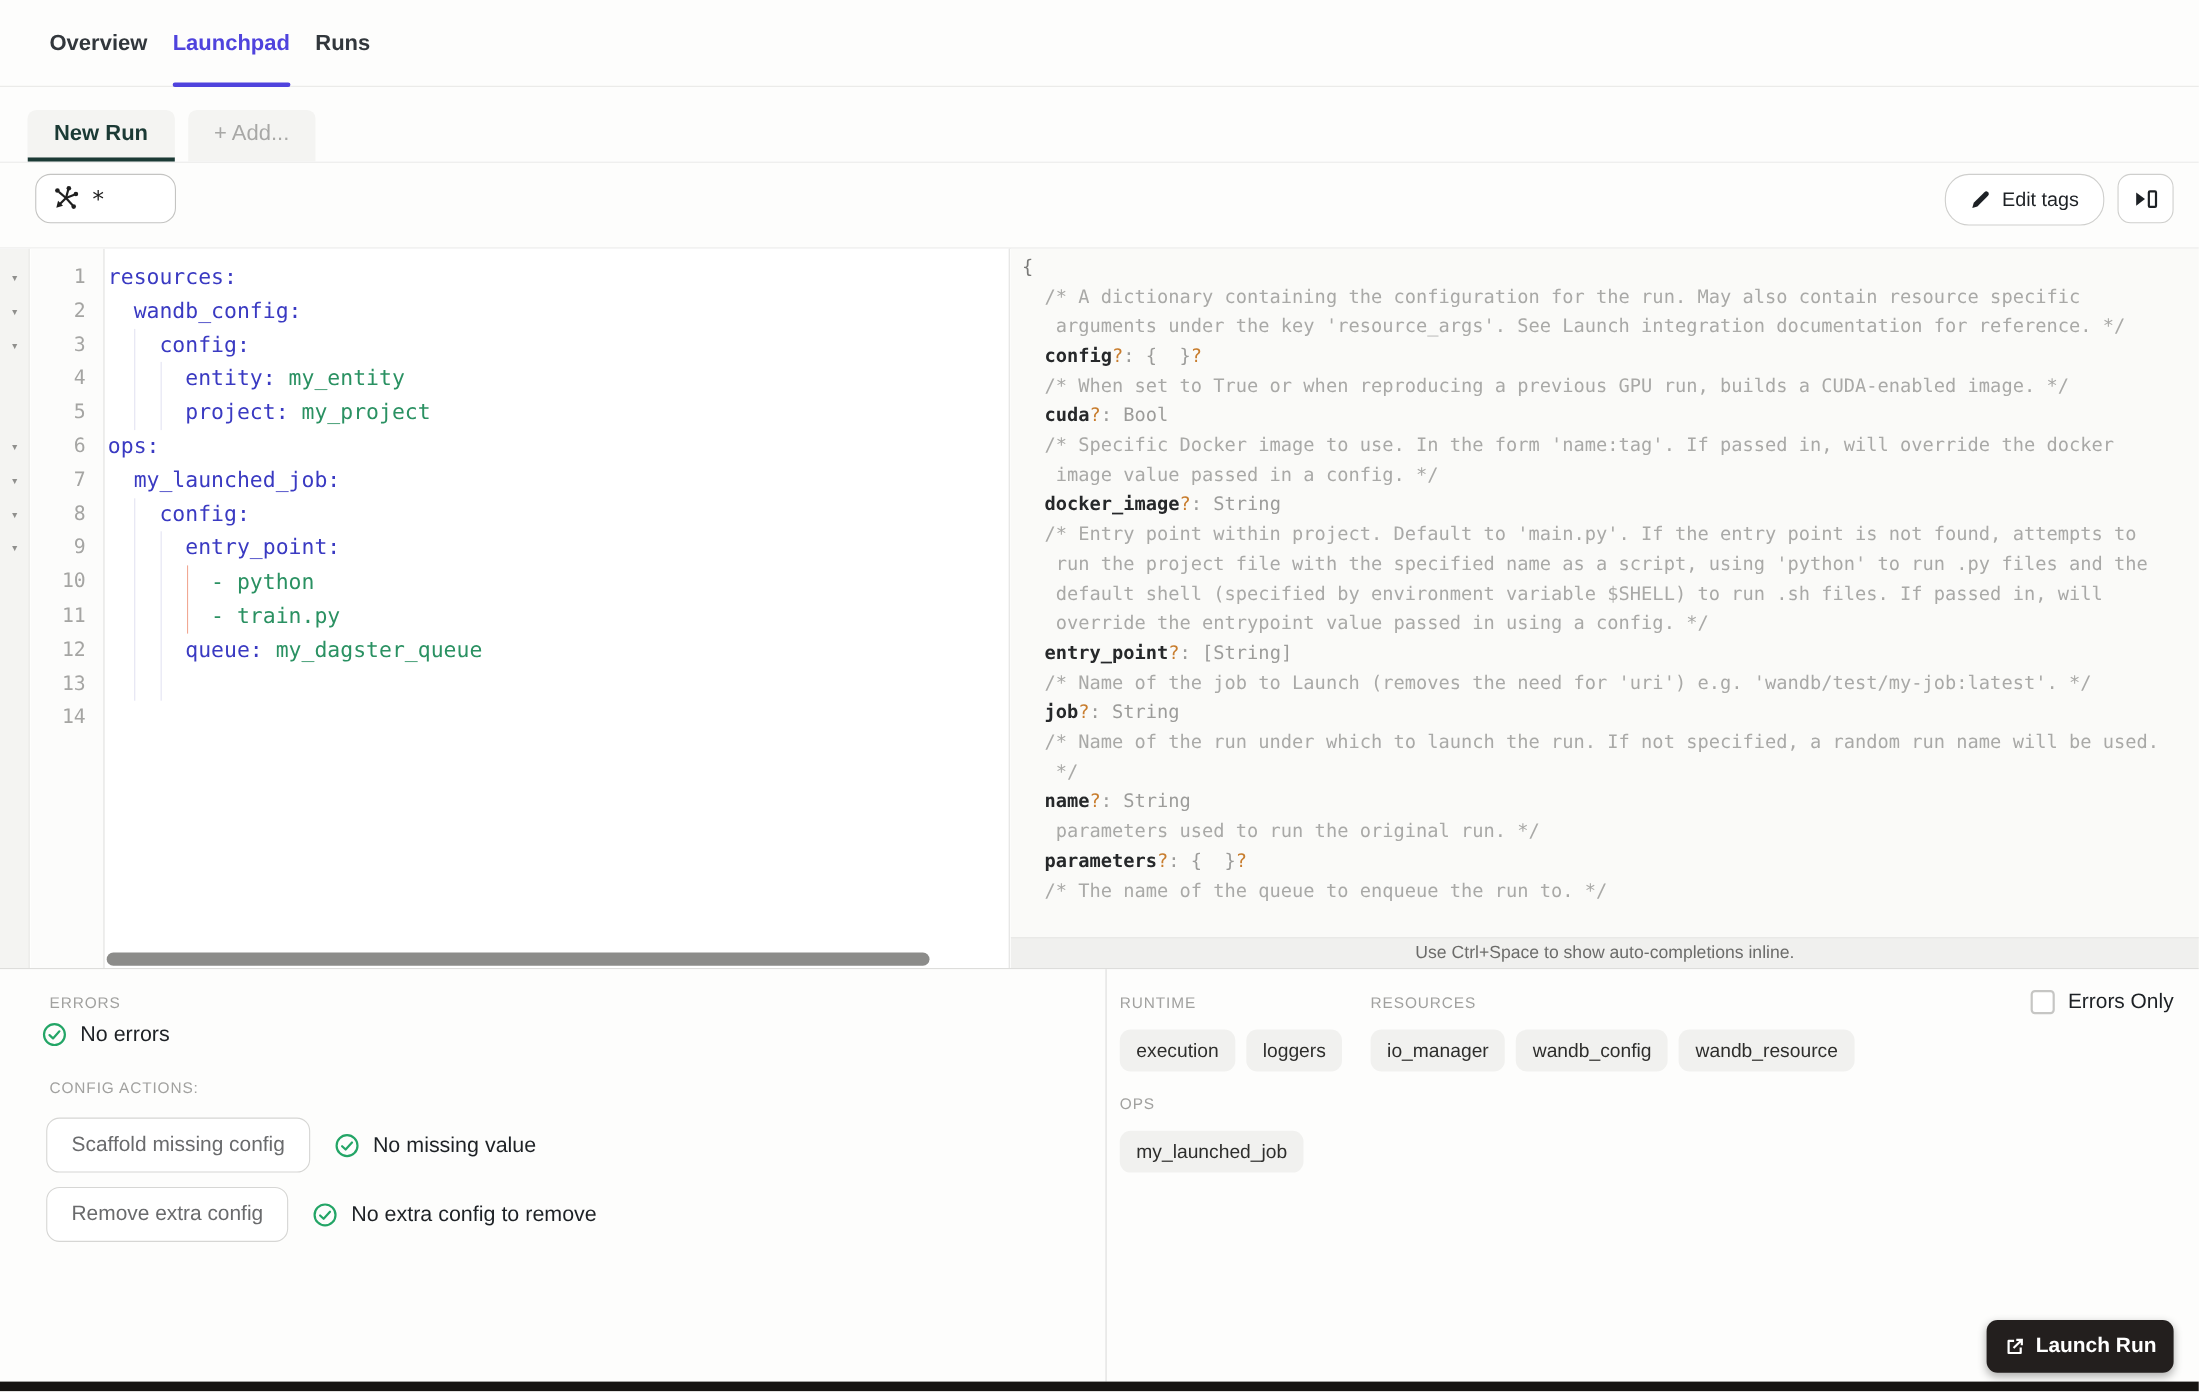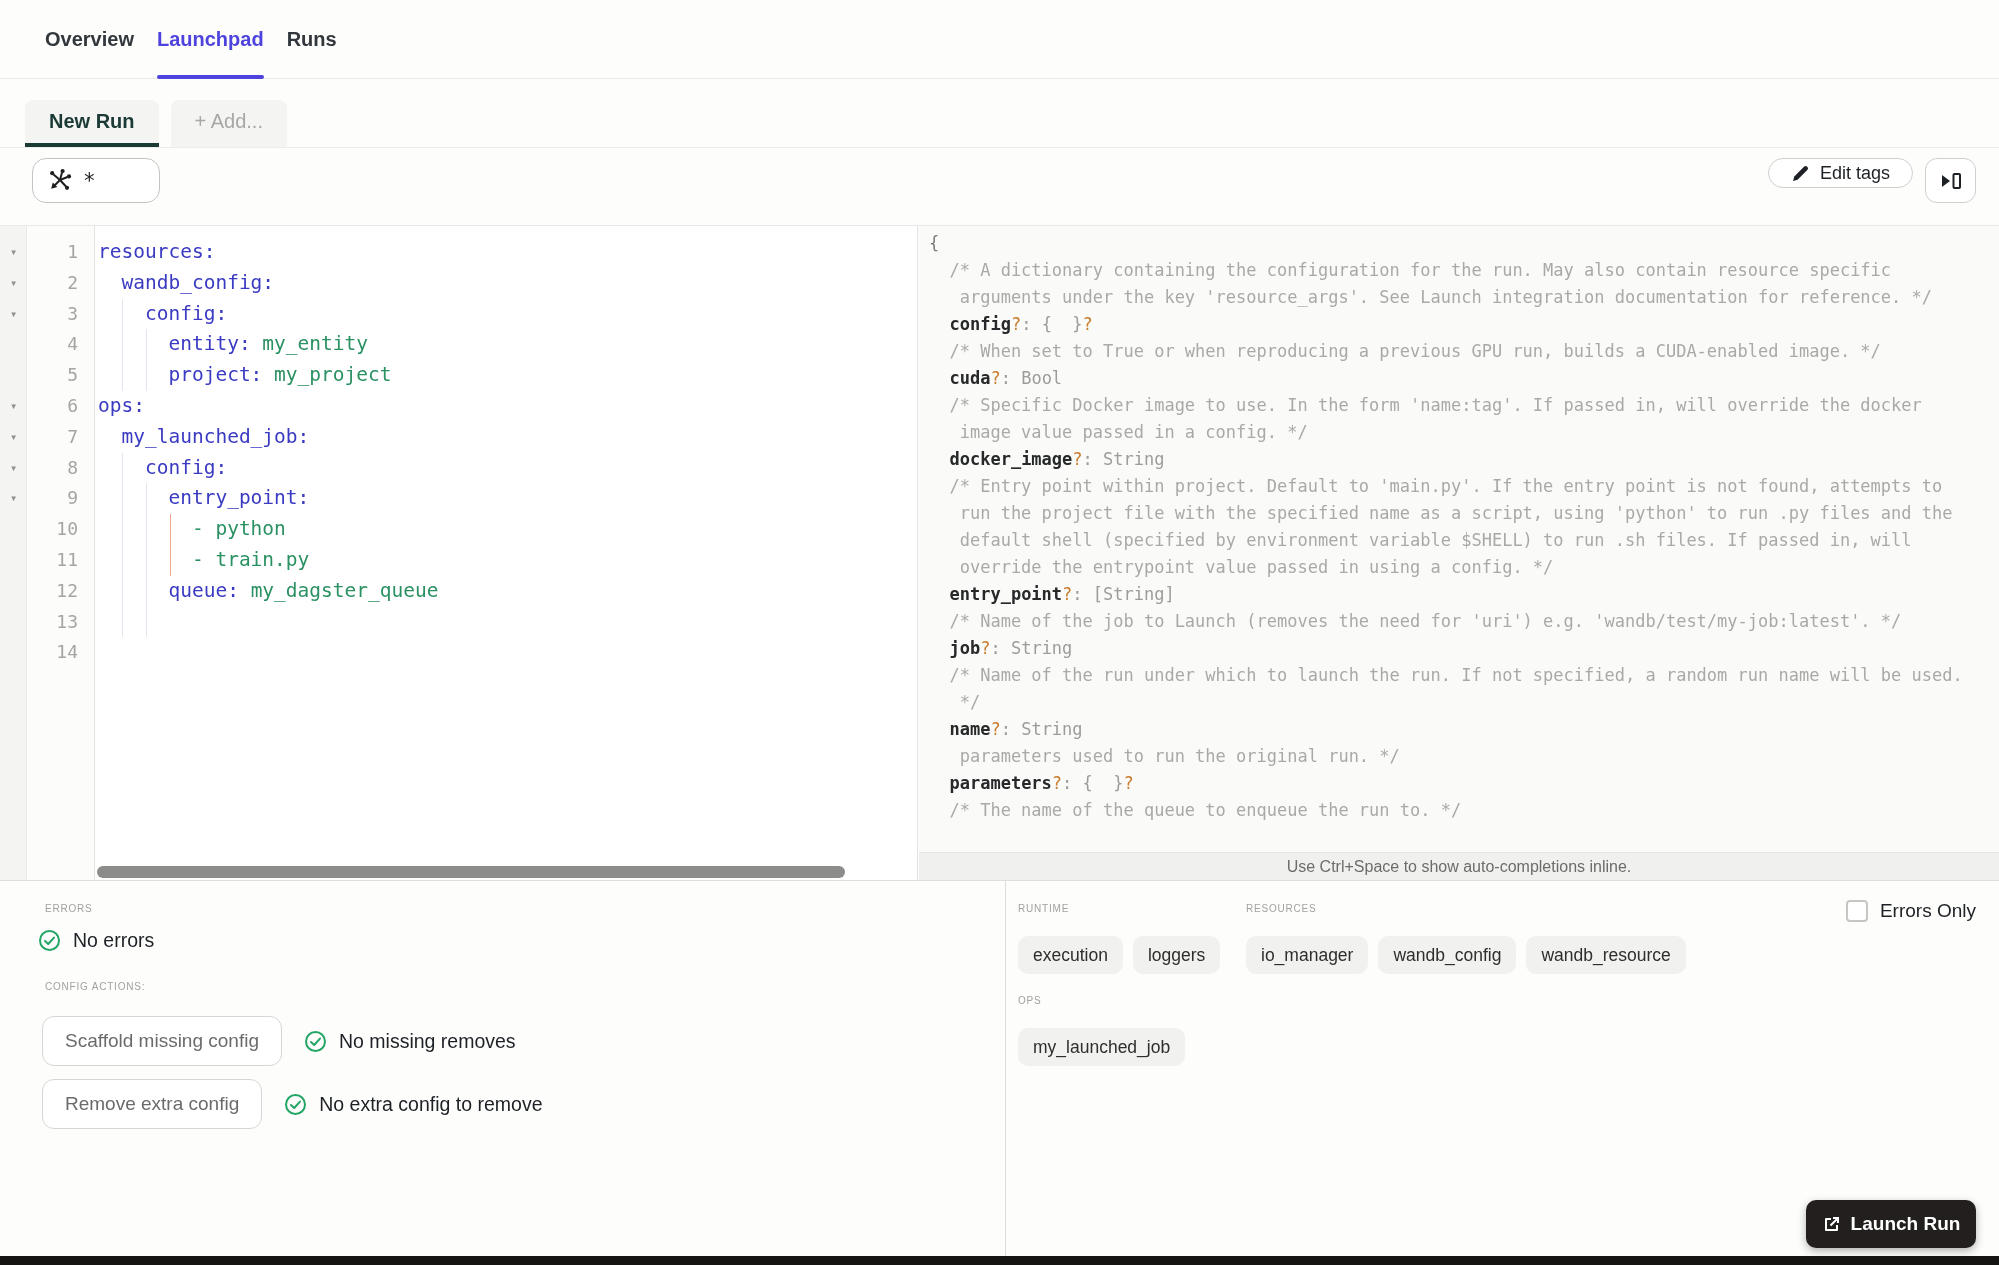--- a/index.html
+++ b/index.html
@@ -17,21 +17,21 @@
   
   .subtabs { position:absolute; left:0; top:100px; right:0; height:48px;
     border-bottom:1px solid #ececea; display:flex; padding-left:25px; }
   .subtab { display:flex; align-items:center; padding:0 24px; margin-right:12px; background:#f4f4f2;
     border-radius:8px 8px 0 0; font-size:20px; color:#a8a8a6; border-bottom:4px solid transparent; cursor:pointer; }
   .subtab.active { color:#1b3a35; font-weight:700; border-bottom-color:#1b3a35; }
   
   .op-selector { position:absolute; left:32px; top:158px; width:128px; height:45px;
     background:#fff; border:1.5px solid #c4c4c2; border-radius:14px; display:flex; align-items:center;
     padding:0 14px; gap:10px; font-family:"DejaVu Sans Mono", monospace; font-size:21px; color:#1f1f1f; }
-  .btn-edit-tags { position:absolute; right:86px; top:158px; height:30px; padding:0 22px;
+  .btn-edit-tags { position:absolute; right:86px; top:158px; height:47px; padding:0 22px;
     background:#fff; border:1px solid #cfcfcd; border-radius:22px; display:flex; align-items:center; gap:10px;
     font-family:"Liberation Sans", sans-serif; font-size:18px; font-weight:500; color:#1d2125; cursor:pointer; }
   .btn-expand { position:absolute; right:23px; top:158px; width:51px; height:45px;
     background:#fff; border:1px solid #cfcfcd; border-radius:12px; display:flex; align-items:center; justify-content:center; cursor:pointer; }
   .toolbar-divider { position:absolute; left:0; right:0; top:225px; height:1px; background:#e7e7e5; }
   
   .editor { position:absolute; left:0; top:226px; width:918px; height:654px; background:#ffffff;
     border-right:1px solid #e2e2e0; overflow:hidden; }
   .gutter-fold { position:absolute; left:0; top:0; bottom:0; width:27px; background:#f4f4f2; border-right:1px solid #e9e9e7; }
   .gutter-num  { position:absolute; left:28px; top:0; bottom:0; width:67px; background:#fcfcfb; border-right:1px solid #e2e2e0; }
@@ -51,21 +51,21 @@
   .d-comment { color:#a9a9a7; } .d-key { color:#26282a; font-weight:bold; }
   .d-q { color:#c87d2e; } .d-type { color:#9c9c9a; } .d-brace { color:#7a7a78; } .d-plain { color:#26282a; }
   .hintbar { position:absolute; left:919px; top:852px; width:1080px; height:28px; background:#f0f0ee;
     border-top:1px solid #e6e6e4; display:flex; align-items:center; justify-content:center;
     font-size:16px; color:#6c6c6a; }
   .main-divider { position:absolute; left:0; right:0; top:880px; height:1px; background:#dddddb; }
   
   .bottom-left { position:absolute; left:0; top:881px; width:1005px; height:375px; }
   .bottom-right { position:absolute; left:1006px; top:881px; width:993px; height:375px; }
   .bottom-vdivider { position:absolute; left:1005px; top:881px; width:1px; height:375px; background:#dddddb; }
-  .seclabel { position:absolute; font-size:10px; font-weight:500; letter-spacing:0.8px; color:#a1a19f; }
+  .seclabel { position:absolute; font-size:14px; font-weight:500; letter-spacing:0.8px; color:#a1a19f; }
   .status-row { position:absolute; display:flex; align-items:center; gap:12px; font-size:19.5px; color:#1d2125; }
   .action-row { position:absolute; display:flex; align-items:center; gap:22px; }
   .cfg-btn { height:50px; padding:0 22px; background:#fff; border:1px solid #d6d6d4; border-radius:12px;
     font-family:"Liberation Sans", sans-serif; font-size:19px; color:#6a6b6d; cursor:pointer; }
   .inline-status { display:flex; align-items:center; gap:12px; font-size:19.5px; color:#1d2125; }
   .pill-row { position:absolute; display:flex; gap:10px; }
   .pill { height:38px; line-height:38px; padding:0 15px; background:#f1f1ef; border-radius:10px;
     font-size:17.5px; color:#2e2e2c; white-space:nowrap; cursor:pointer; }
   .errors-only { position:absolute; right:23px; top:19px; display:flex; align-items:flex-start; gap:12px;
     font-size:19px; color:#1d2125; cursor:pointer; }
@@ -271,21 +271,21 @@
 
     <div class="action-row" style="left:42px; top:135px;">
       <button class="cfg-btn">Scaffold missing config</button>
       <div class="inline-status">
         <span style="display:flex;">
           <svg width="23" height="23" viewBox="0 0 23 23">
             <circle cx="11.5" cy="11.5" r="9.5" fill="none" stroke="#23a566" stroke-width="2"></circle>
             <polyline points="7,12 10.2,15 16,8.6" fill="none" stroke="#23a566" stroke-width="2" stroke-linecap="round" stroke-linejoin="round"></polyline>
           </svg>
         </span>
-        <span>No missing removes</span>
+        <span>No missing value</span>
       </div>
     </div>
 
     <div class="action-row" style="left:42px; top:198px;">
       <button class="cfg-btn">Remove extra config</button>
       <div class="inline-status">
         <span style="display:flex;">
           <svg width="23" height="23" viewBox="0 0 23 23">
             <circle cx="11.5" cy="11.5" r="9.5" fill="none" stroke="#23a566" stroke-width="2"></circle>
             <polyline points="7,12 10.2,15 16,8.6" fill="none" stroke="#23a566" stroke-width="2" stroke-linecap="round" stroke-linejoin="round"></polyline>

